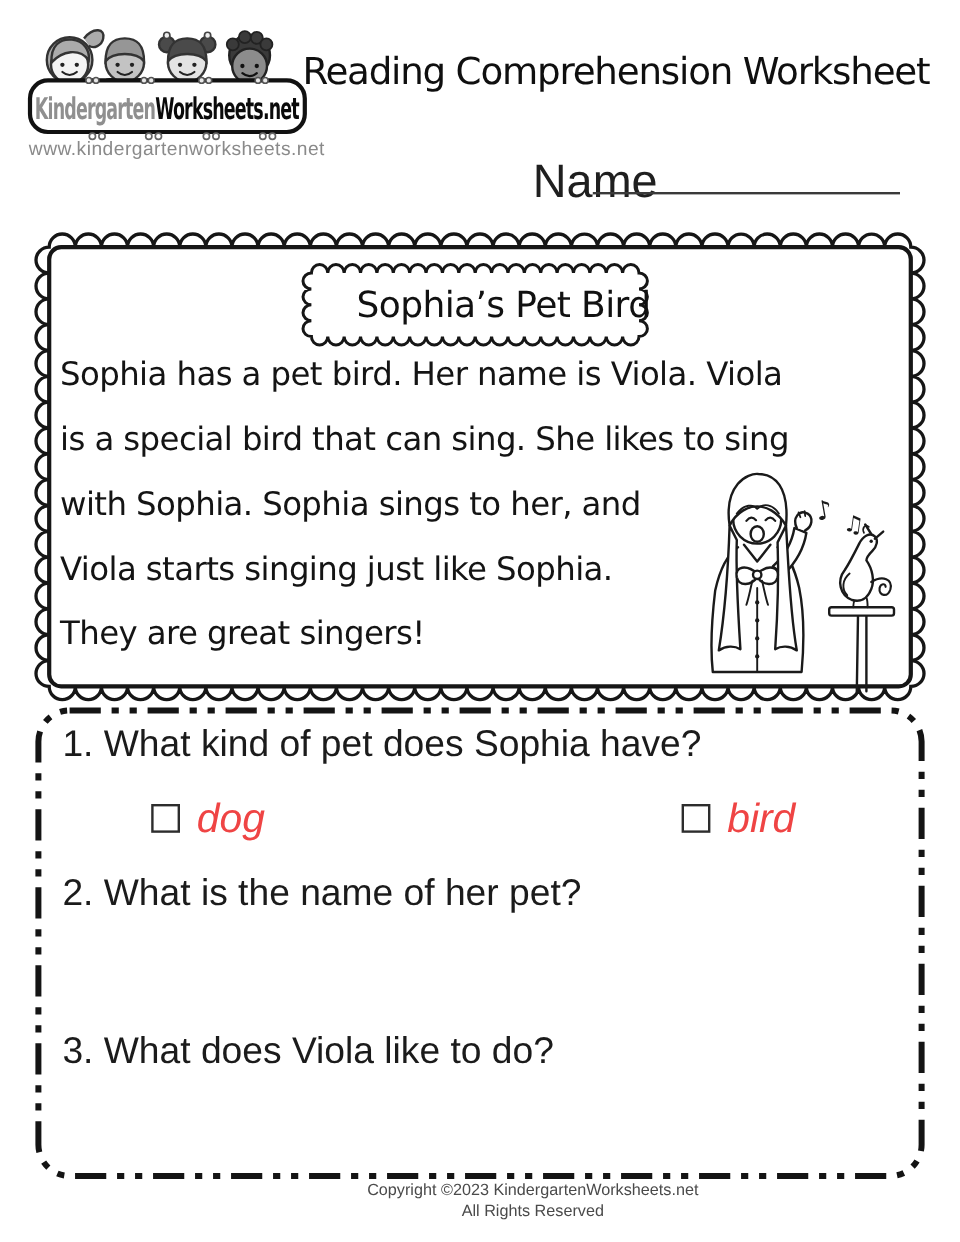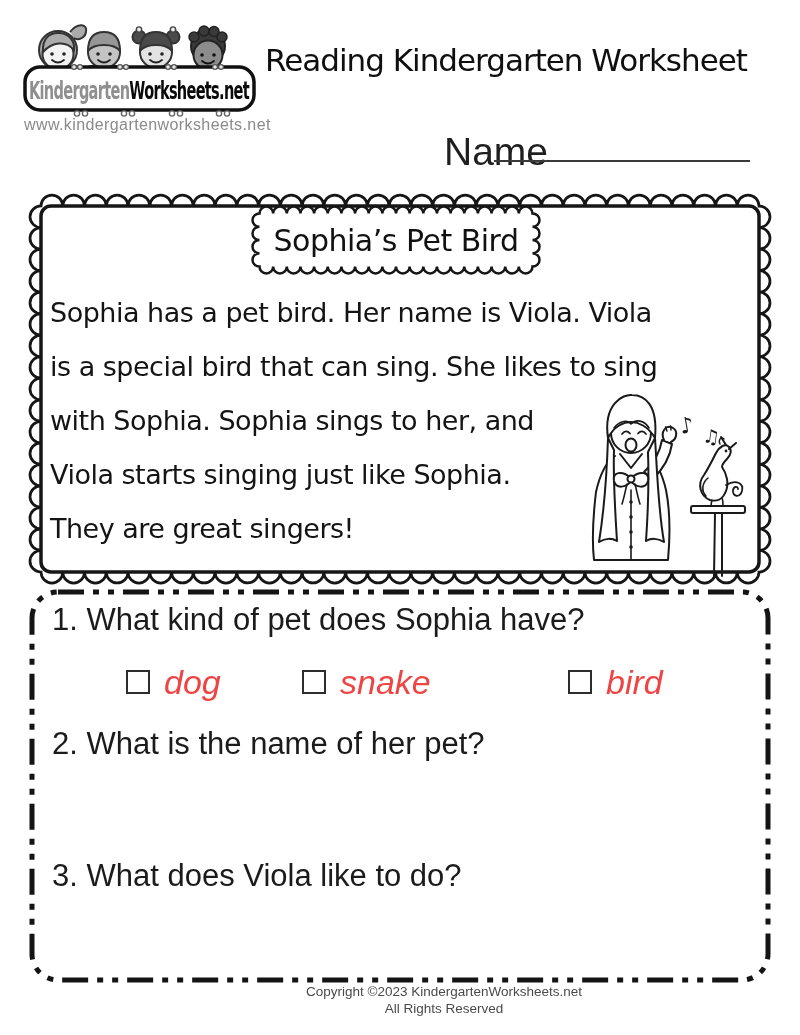--- a/index.html
+++ b/index.html
@@ -18,21 +18,21 @@
     font-family:"DejaVu Sans", sans-serif; font-size:31px; letter-spacing:-1px; color:#0f0f0f;
     white-space:nowrap;
   }
   .name-label{left:406px; top:130px; font-size:39px; color:#1f1f1f;margin-left:38px;}
   .name-line{left:494px; top:131px; width:256px; height:29px; border-bottom:2.5px solid #3a3a3a;}
 
   
   .passage{left:50px; top:286px; width:700px;
     font-family:"DejaVu Sans", sans-serif; font-size:27px; letter-spacing:-0.5px;
     color:#141414; line-height:54px; white-space:nowrap;}
-  .bubble{left:250px; top:204px; width:292px; height:72px; display:flex; align-items:center; justify-content:center;}
+  .bubble{left:250px; top:218px; width:292px; height:72px; display:flex; align-items:center; justify-content:flex-end;}
   .bubble .bubble-svg{position:absolute; left:0; top:0;}
   .bubble-text{position:relative; font-family:"DejaVu Sans", sans-serif; font-size:30px;
     letter-spacing:-0.5px; color:#111; white-space:nowrap;}
 
   
   .q-text{left:52px; font-size:31px; color:#1b1b1b; white-space:nowrap;}
   .opt-group{top:664px; height:36px; display:flex; align-items:center;}
   .checkbox{width:20px; height:20px; border:2px solid #2d2d2d; background:#fff; flex:0 0 auto;}
   .opt-label{margin-left:14px; font-size:34px; color:#ef4444;font-style:italic;}
   .answer-row{display:flex; align-items:flex-end; font-size:31px; color:#1b1b1b; height:42px; white-space:nowrap;}
@@ -115,21 +115,21 @@
           <circle cx="110" cy="93.5" r="2.6"></circle>
         <circle cx="150" cy="93.5" r="2.6"></circle>
           <circle cx="158" cy="93.5" r="2.6"></circle>
         <circle cx="197" cy="93.5" r="2.6"></circle>
           <circle cx="205" cy="93.5" r="2.6"></circle>
       </g>
     </g>
   </svg>
   <div class="abs site-url">www.kindergartenworksheets.net</div>
 
-  <div class="abs page-title">Reading Kindergarten Worksheet</div>
+  <div class="abs page-title">Reading Comprehension Worksheet</div>
   <div class="abs name-label">Name</div>
   <div class="abs name-line"></div>
 
   <svg class="abs" style="left:28px; top:193px;" width="744" height="392" viewBox="0 0 744 392">
     <path class="scallop-path" d="M 13 13 a 10.878787878787879 11 0 0 1 21.757575757575758 0 a 10.878787878787879 11 0 0 1 21.757575757575758 0 a 10.878787878787879 11 0 0 1 21.757575757575758 0 a 10.878787878787879 11 0 0 1 21.757575757575758 0 a 10.878787878787879 11 0 0 1 21.757575757575758 0 a 10.878787878787879 11 0 0 1 21.757575757575758 0 a 10.878787878787879 11 0 0 1 21.757575757575758 0 a 10.878787878787879 11 0 0 1 21.757575757575758 0 a 10.878787878787879 11 0 0 1 21.757575757575758 0 a 10.878787878787879 11 0 0 1 21.757575757575758 0 a 10.878787878787879 11 0 0 1 21.757575757575758 0 a 10.878787878787879 11 0 0 1 21.757575757575758 0 a 10.878787878787879 11 0 0 1 21.757575757575758 0 a 10.878787878787879 11 0 0 1 21.757575757575758 0 a 10.878787878787879 11 0 0 1 21.757575757575758 0 a 10.878787878787879 11 0 0 1 21.757575757575758 0 a 10.878787878787879 11 0 0 1 21.757575757575758 0 a 10.878787878787879 11 0 0 1 21.757575757575758 0 a 10.878787878787879 11 0 0 1 21.757575757575758 0 a 10.878787878787879 11 0 0 1 21.757575757575758 0 a 10.878787878787879 11 0 0 1 21.757575757575758 0 a 10.878787878787879 11 0 0 1 21.757575757575758 0 a 10.878787878787879 11 0 0 1 21.757575757575758 0 a 10.878787878787879 11 0 0 1 21.757575757575758 0 a 10.878787878787879 11 0 0 1 21.757575757575758 0 a 10.878787878787879 11 0 0 1 21.757575757575758 0 a 10.878787878787879 11 0 0 1 21.757575757575758 0 a 10.878787878787879 11 0 0 1 21.757575757575758 0 a 10.878787878787879 11 0 0 1 21.757575757575758 0 a 10.878787878787879 11 0 0 1 21.757575757575758 0 a 10.878787878787879 11 0 0 1 21.757575757575758 0 a 10.878787878787879 11 0 0 1 21.757575757575758 0 a 10.878787878787879 11 0 0 1 21.757575757575758 0 a 11 10.764705882352942 0 0 1 0 21.529411764705884 a 11 10.764705882352942 0 0 1 0 21.529411764705884 a 11 10.764705882352942 0 0 1 0 21.529411764705884 a 11 10.764705882352942 0 0 1 0 21.529411764705884 a 11 10.764705882352942 0 0 1 0 21.529411764705884 a 11 10.764705882352942 0 0 1 0 21.529411764705884 a 11 10.764705882352942 0 0 1 0 21.529411764705884 a 11 10.764705882352942 0 0 1 0 21.529411764705884 a 11 10.764705882352942 0 0 1 0 21.529411764705884 a 11 10.764705882352942 0 0 1 0 21.529411764705884 a 11 10.764705882352942 0 0 1 0 21.529411764705884 a 11 10.764705882352942 0 0 1 0 21.529411764705884 a 11 10.764705882352942 0 0 1 0 21.529411764705884 a 11 10.764705882352942 0 0 1 0 21.529411764705884 a 11 10.764705882352942 0 0 1 0 21.529411764705884 a 11 10.764705882352942 0 0 1 0 21.529411764705884 a 11 10.764705882352942 0 0 1 0 21.529411764705884 a 10.878787878787879 11 0 0 1 -21.757575757575758 0 a 10.878787878787879 11 0 0 1 -21.757575757575758 0 a 10.878787878787879 11 0 0 1 -21.757575757575758 0 a 10.878787878787879 11 0 0 1 -21.757575757575758 0 a 10.878787878787879 11 0 0 1 -21.757575757575758 0 a 10.878787878787879 11 0 0 1 -21.757575757575758 0 a 10.878787878787879 11 0 0 1 -21.757575757575758 0 a 10.878787878787879 11 0 0 1 -21.757575757575758 0 a 10.878787878787879 11 0 0 1 -21.757575757575758 0 a 10.878787878787879 11 0 0 1 -21.757575757575758 0 a 10.878787878787879 11 0 0 1 -21.757575757575758 0 a 10.878787878787879 11 0 0 1 -21.757575757575758 0 a 10.878787878787879 11 0 0 1 -21.757575757575758 0 a 10.878787878787879 11 0 0 1 -21.757575757575758 0 a 10.878787878787879 11 0 0 1 -21.757575757575758 0 a 10.878787878787879 11 0 0 1 -21.757575757575758 0 a 10.878787878787879 11 0 0 1 -21.757575757575758 0 a 10.878787878787879 11 0 0 1 -21.757575757575758 0 a 10.878787878787879 11 0 0 1 -21.757575757575758 0 a 10.878787878787879 11 0 0 1 -21.757575757575758 0 a 10.878787878787879 11 0 0 1 -21.757575757575758 0 a 10.878787878787879 11 0 0 1 -21.757575757575758 0 a 10.878787878787879 11 0 0 1 -21.757575757575758 0 a 10.878787878787879 11 0 0 1 -21.757575757575758 0 a 10.878787878787879 11 0 0 1 -21.757575757575758 0 a 10.878787878787879 11 0 0 1 -21.757575757575758 0 a 10.878787878787879 11 0 0 1 -21.757575757575758 0 a 10.878787878787879 11 0 0 1 -21.757575757575758 0 a 10.878787878787879 11 0 0 1 -21.757575757575758 0 a 10.878787878787879 11 0 0 1 -21.757575757575758 0 a 10.878787878787879 11 0 0 1 -21.757575757575758 0 a 10.878787878787879 11 0 0 1 -21.757575757575758 0 a 10.878787878787879 11 0 0 1 -21.757575757575758 0 a 11 10.764705882352942 0 0 1 0 -21.529411764705884 a 11 10.764705882352942 0 0 1 0 -21.529411764705884 a 11 10.764705882352942 0 0 1 0 -21.529411764705884 a 11 10.764705882352942 0 0 1 0 -21.529411764705884 a 11 10.764705882352942 0 0 1 0 -21.529411764705884 a 11 10.764705882352942 0 0 1 0 -21.529411764705884 a 11 10.764705882352942 0 0 1 0 -21.529411764705884 a 11 10.764705882352942 0 0 1 0 -21.529411764705884 a 11 10.764705882352942 0 0 1 0 -21.529411764705884 a 11 10.764705882352942 0 0 1 0 -21.529411764705884 a 11 10.764705882352942 0 0 1 0 -21.529411764705884 a 11 10.764705882352942 0 0 1 0 -21.529411764705884 a 11 10.764705882352942 0 0 1 0 -21.529411764705884 a 11 10.764705882352942 0 0 1 0 -21.529411764705884 a 11 10.764705882352942 0 0 1 0 -21.529411764705884 a 11 10.764705882352942 0 0 1 0 -21.529411764705884 a 11 10.764705882352942 0 0 1 0 -21.529411764705884 Z"></path>
     <rect x="13" y="13" width="718" height="366" rx="10" fill="#ffffff" stroke="#161616" stroke-width="3.5"></rect>
   </svg>
 
   <div class="abs bubble">
     <svg class="bubble-svg" width="292" height="72" viewBox="0 0 292 72">
@@ -190,24 +190,20 @@
   <svg class="abs" style="left:28px; top:588px;" width="744" height="396" viewBox="0 0 744 396">
     <rect x="4" y="4" width="736" height="388" rx="26" fill="none" stroke="#141414" stroke-width="5" stroke-dasharray="26 9 6 9 6 9"></rect>
   </svg>
 
   <div class="abs q-text" style="top:602px;">1. What kind of pet does Sophia have?</div>
 
   <div class="abs opt-group" style="left:126px;">
     <div class="checkbox"></div>
     <span class="opt-label">dog</span>
   </div>
-  <div class="abs opt-group" style="left:302px;">
-    <div class="checkbox"></div>
-    <span class="opt-label">snake</span>
-  </div>
   <div class="abs opt-group" style="left:568px;">
     <div class="checkbox"></div>
     <span class="opt-label">bird</span>
   </div>
 
   <div class="abs q-text" style="top:726px;">2. What is the name of her pet?</div>
 
   <div class="abs q-text" style="top:858px;">3. What does Viola like to do?</div>
 
   <div class="abs footer">

